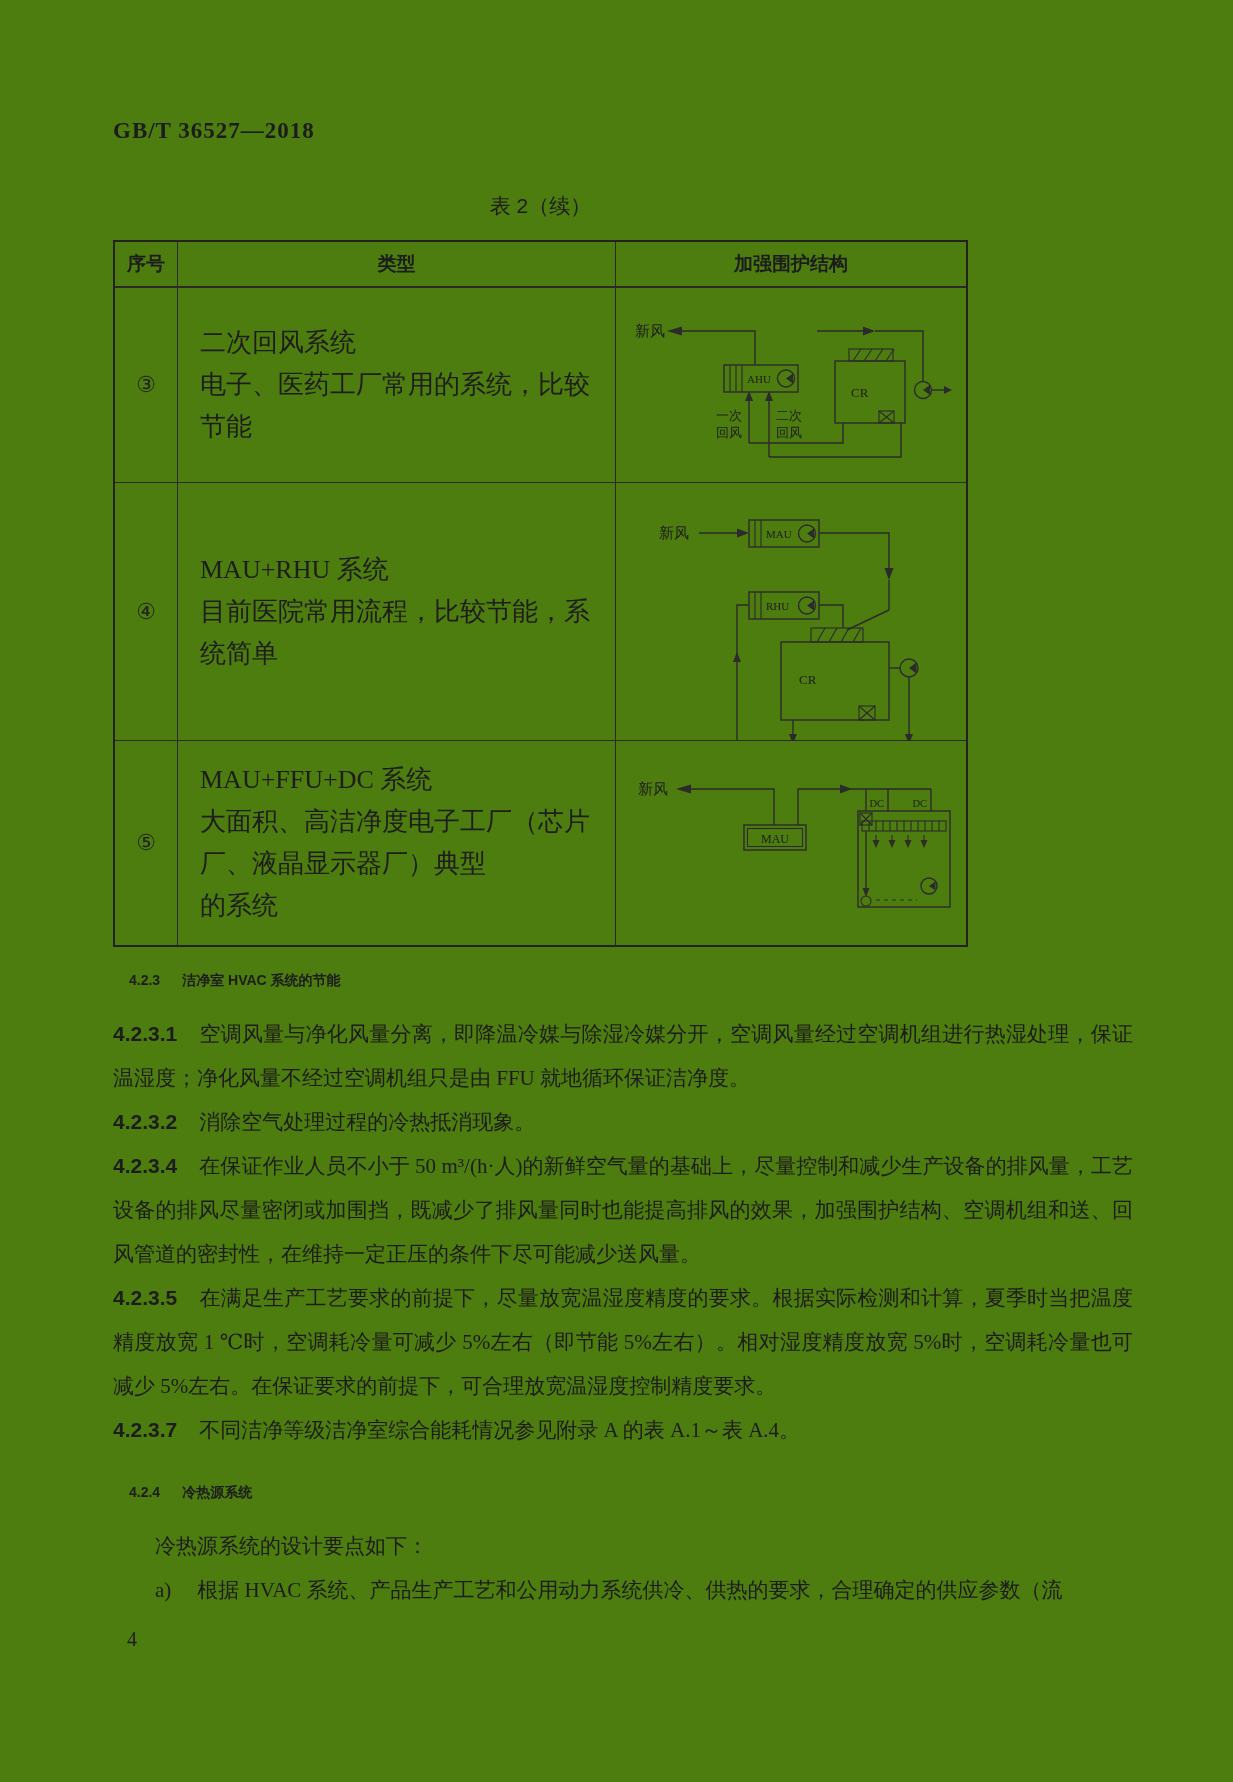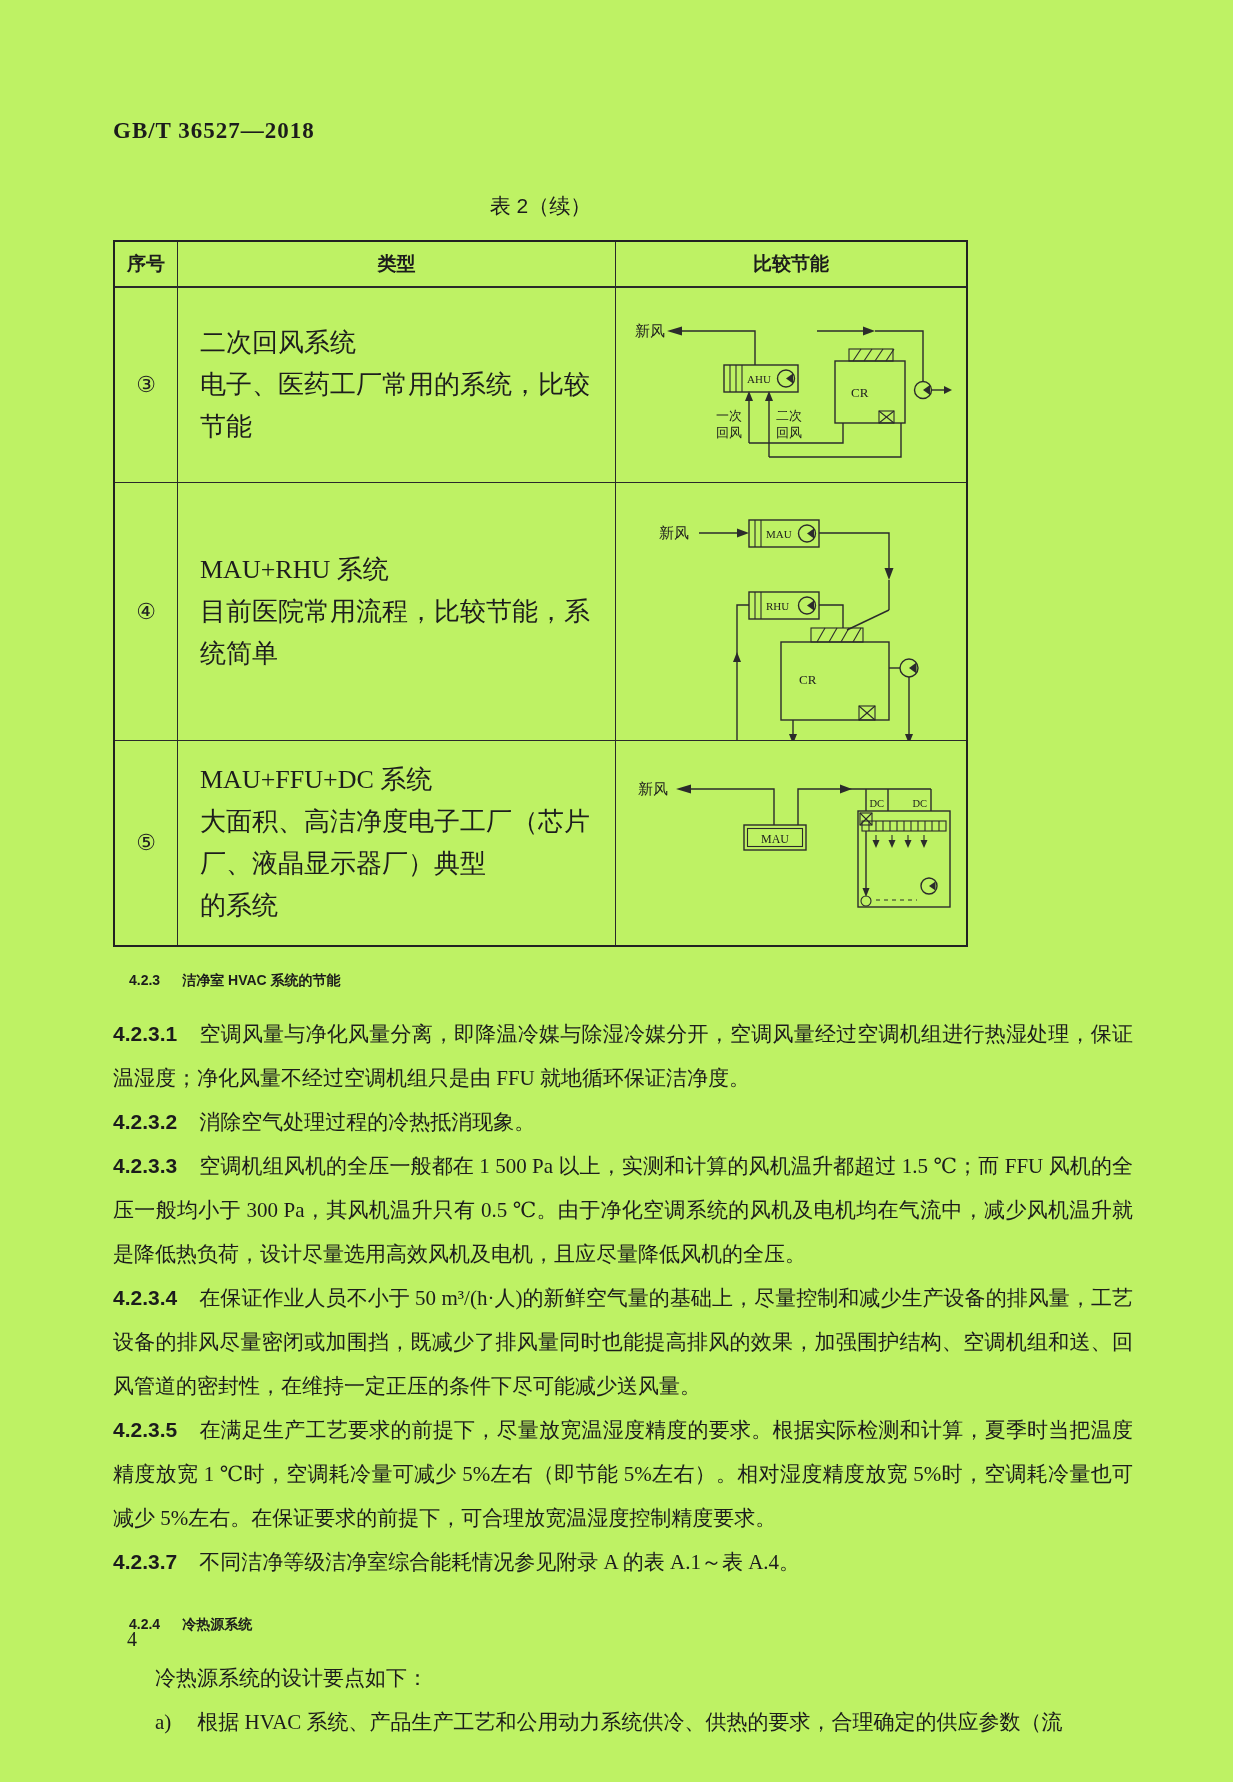--- a/index.html
+++ b/index.html
@@ -2,21 +2,21 @@
 <html><head>
 <meta charset="utf-8">
 <style>
   html,body{margin:0;padding:0;}
   body{
     width:1233px;height:1782px;background:#ffffff;
     font-family:"Liberation Serif","DejaVu Serif",serif;
     color:#1c1c1c;position:relative;
     -webkit-font-smoothing:antialiased;
   }
-  .page{position:absolute;inset:0;background:#bef264;overflow:hidden;}
+  .page{position:absolute;inset:0;background:#4d7c0f;overflow:hidden;}
 
   .doc-header{
     position:absolute;left:113px;top:118px;
     font-size:23px;font-weight:bold;letter-spacing:1px;
     font-family:"Liberation Serif",serif;
   }
   .table-title{
     position:absolute;left:113px;top:192px;width:855px;
     text-align:center;font-size:21px;font-weight:normal;
     font-family:"Liberation Sans","DejaVu Sans",sans-serif;
@@ -85,21 +85,21 @@
 
   <div class="doc-header">GB/T 36527—2018</div>
 
   <div class="table-title">表 2（续）</div>
 
   <div class="t2">
 
     <div class="t2-row t2-head">
       <div class="c1">序号</div>
       <div class="c2">类型</div>
-      <div class="c3">比较节能</div>
+      <div class="c3">加强围护结构</div>
     </div>
 
     <div class="t2-row row3">
       <div class="c1 num-cell">③</div>
       <div class="c2">
         <div class="type-line">二次回风系统</div>
         <div class="type-line">电子、医药工厂常用的系统，比较节能</div>
       </div>
       <div class="c3">
         <svg width="340" height="180" viewBox="0 0 340 180">
@@ -286,21 +286,20 @@
   </div>
 
   <div class="body-text">
 
     <h3 class="h-clause"><span class="hnum">4.2.3</span><span>洁净室 HVAC 系统的节能</span></h3>
 
     <p class="clause"><span class="cnum">4.2.3.1</span><span>空调风量与净化风量分离，即降温冷媒与除湿冷媒分开，空调风量经过空调机组进行热湿处理，保证温湿度；净化风量不经过空调机组只是由 FFU 就地循环保证洁净度。</span></p>
 
     <p class="clause"><span class="cnum">4.2.3.2</span><span>消除空气处理过程的冷热抵消现象。</span></p>
 
-    <p class="clause"><span class="cnum">4.2.3.3</span><span>空调机组风机的全压一般都在 1 500 Pa 以上，实测和计算的风机温升都超过 1.5 ℃；而 FFU 风机的全压一般均小于 300 Pa，其风机温升只有 0.5 ℃。由于净化空调系统的风机及电机均在气流中，减少风机温升就是降低热负荷，设计尽量选用高效风机及电机，且应尽量降低风机的全压。</span></p>
 
     <p class="clause"><span class="cnum">4.2.3.4</span><span>在保证作业人员不小于 50 m³/(h·人)的新鲜空气量的基础上，尽量控制和减少生产设备的排风量，工艺设备的排风尽量密闭或加围挡，既减少了排风量同时也能提高排风的效果，加强围护结构、空调机组和送、回风管道的密封性，在维持一定正压的条件下尽可能减少送风量。</span></p>
 
     <p class="clause"><span class="cnum">4.2.3.5</span><span>在满足生产工艺要求的前提下，尽量放宽温湿度精度的要求。根据实际检测和计算，夏季时当把温度精度放宽 1 ℃时，空调耗冷量可减少 5%左右（即节能 5%左右）。相对湿度精度放宽 5%时，空调耗冷量也可减少 5%左右。在保证要求的前提下，可合理放宽温湿度控制精度要求。</span></p>
 
 
     <p class="clause"><span class="cnum">4.2.3.7</span><span>不同洁净等级洁净室综合能耗情况参见附录 A 的表 A.1～表 A.4。</span></p>
 
     <h3 class="h-clause h2gap"><span class="hnum">4.2.4</span><span>冷热源系统</span></h3>
 

